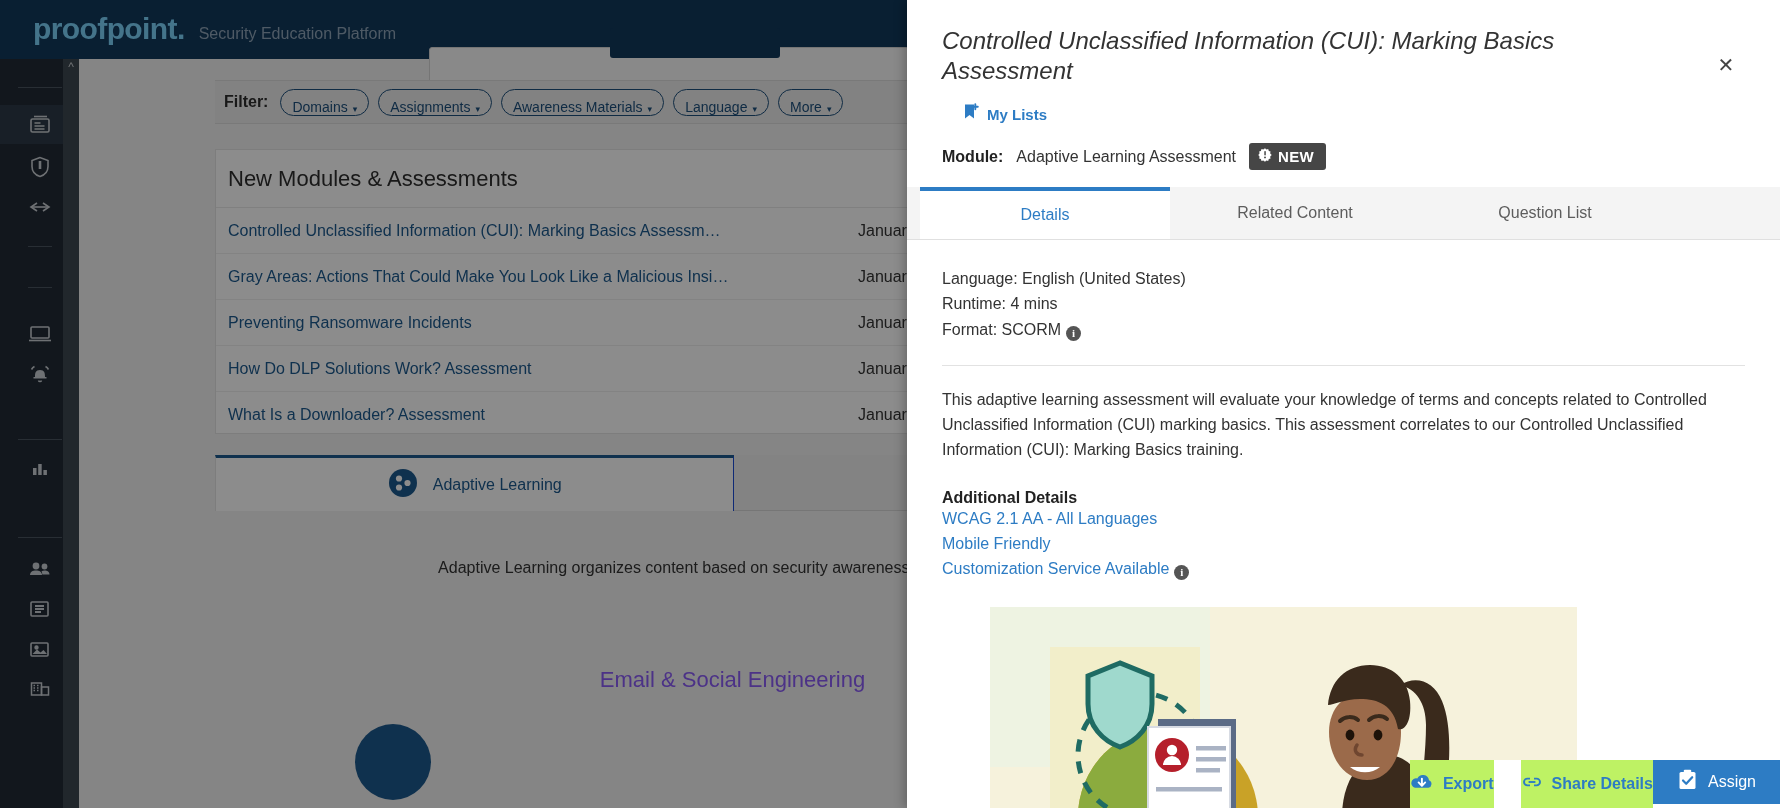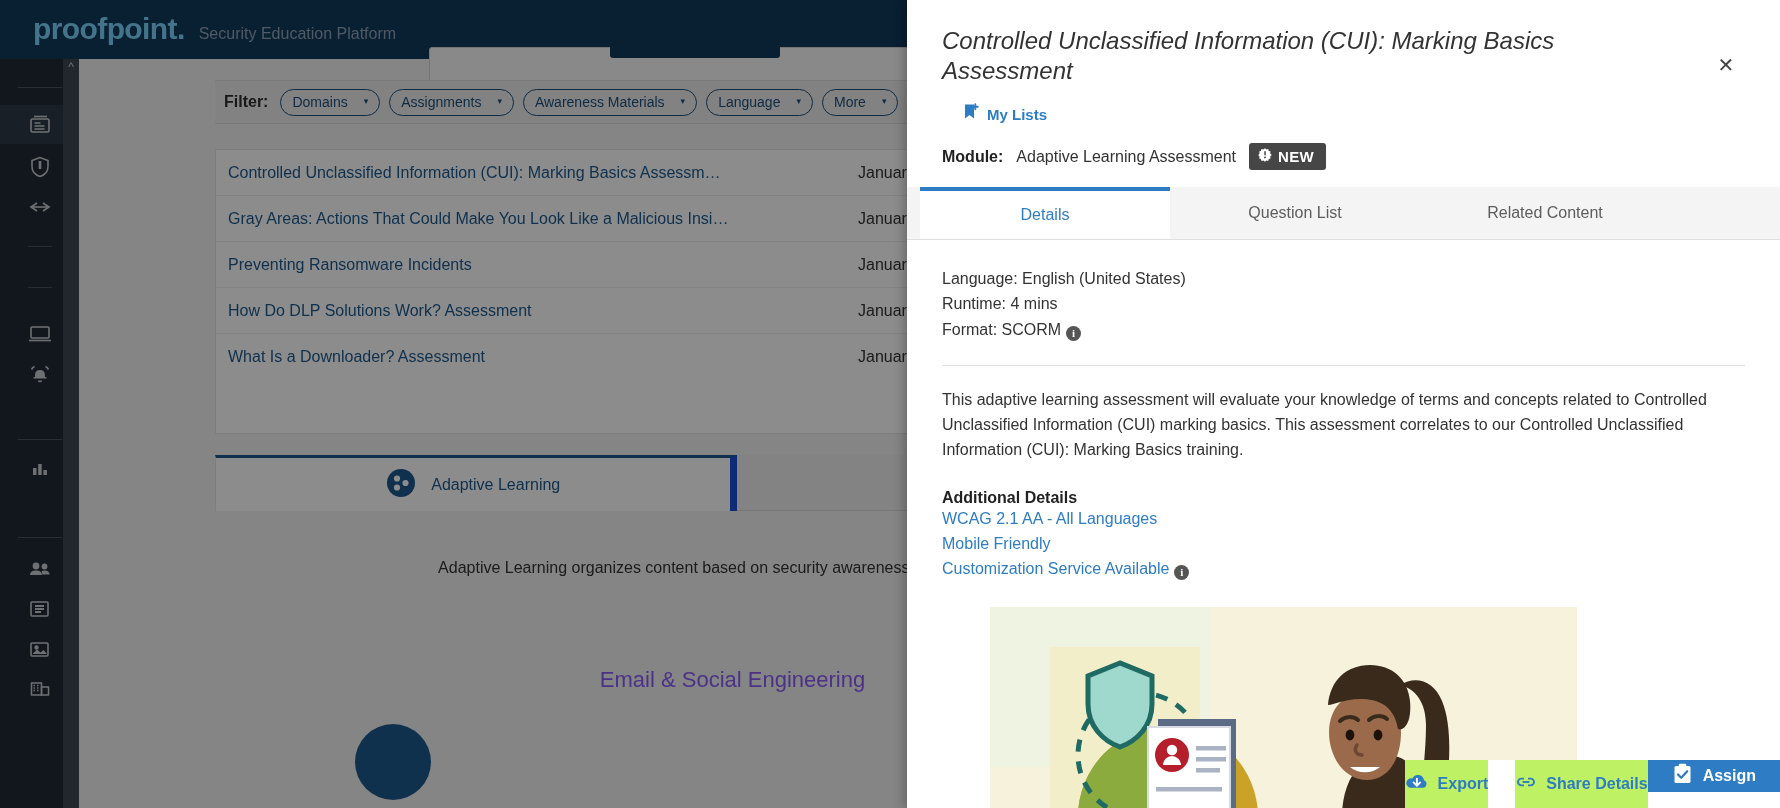--- a/index.html
+++ b/index.html
@@ -68,21 +68,21 @@
   }
 
   .filterbar {
     position: absolute; left: 136px; top: 21px; width: 1035px; height: 44px;
     background: #ededed; border-top: 1px solid #dcdcdc; border-bottom: 1px solid #dcdcdc;
     display: flex; align-items: center; gap: 9px; padding-left: 9px;
   }
   .filter-label { font-size: 16px; font-weight: bold; color: #2f2f2f; margin-right: 3px; }
   .chip {
     border: 1px solid #1d4f7c; border-radius: 16px; height: 27px;
-    padding: 0 11px; display: flex; align-items: center; gap: 16px;
+    padding: 0 11px; display: flex; align-items: flex-end; gap: 5px;
     font-size: 14px; color: #1d4f7c; background: transparent; white-space: nowrap;
   }
   .chip .caret { font-size: 9px; position: relative; top: -1px; }
 
   .card {
     position: absolute; left: 136px; top: 90px; width: 1035px; height: 285px;
     background: #fff; border: 1px solid #e3e3e3;
   }
   .card-head {
     height: 58px; display: flex; align-items: center; justify-content: space-between;
@@ -103,21 +103,21 @@
   .subtabs {
     position: absolute; left: 136px; top: 396px; width: 1035px; height: 56px;
     display: flex;
   }
   .subtab {
     flex: 1; display: flex; align-items: center; justify-content: center; gap: 14px;
     font-size: 16px; color: #555; background: #efefef; border-bottom: 1px solid #d8d8d8;
   }
   .subtab.active {
     background: #fff; color: #1d5a8e; border-top: 3px solid #1d5a8e;
-    border-bottom: none; border-left: 1px solid #e3e3e3; border-right: 7px solid #1d4ed8;
+    border-bottom: none; border-left: 1px solid #e3e3e3; border-right: 1px solid #1d4ed8;
   }
   .blurb {
     position: absolute; left: 136px; top: 500px; width: 1035px;
     text-align: center; font-size: 16px; color: #333;
   }
   .section-head {
     position: absolute; left: 136px; top: 608px; width: 1035px;
     text-align: center; font-size: 22px; color: #8b5cf6;
   }
   .blue-blob {
@@ -196,22 +196,22 @@
     background: transparent;
   }
   .action-link {
     display: flex; align-items: center; gap: 9px;
     font-size: 16px; font-weight: bold; color: #2d7cc4;
     background: #bef264; padding: 0 0 0 0; height: 48px;
   }
   .action-spacer { width: 27px; background: #fff; height: 48px; }
   .assign-btn {
     display: flex; align-items: center; gap: 10px;
-    background: #2d7cc4; color: #fff; font-size: 16px; font-weight: bold;
-    padding: 0 24px; height: 32px;
+    background: #2d7cc4; color: #fff; font-size: 16px; font-weight: normal;
+    padding: 0 24px; height: 44px;
   }
 </style>
 </head>
 <body>
 
 <div id="root">
 
   <div class="bg-app">
 
     <div class="topbar">
@@ -358,20 +358,24 @@
           <span>Language</span>
           <span class="caret">▾</span>
         </span>
         <span class="chip">
           <span>More</span>
           <span class="caret">▾</span>
         </span>
       </div>
 
       <div class="card">
+        <div class="card-head">
+          <span class="card-title">New Modules &amp; Assessments</span>
+          <span class="card-link">View More</span>
+        </div>
         <div class="list-row">
           <span class="row-name">Controlled Unclassified Information (CUI): Marking Basics Assessm…</span>
           <span class="row-date">January 2024</span>
         </div>
         <div class="list-row">
           <span class="row-name">Gray Areas: Actions That Could Make You Look Like a Malicious Insi…</span>
           <span class="row-date">January 2024</span>
         </div>
         <div class="list-row">
           <span class="row-name">Preventing Ransomware Incidents</span>
@@ -451,24 +455,24 @@
           <span>NEW</span>
         </span>
       </div>
     </div>
 
     <div class="tabs">
       <div class="tab active">
         <span>Details</span>
       </div>
       <div class="tab">
+        <span>Related Content</span>
+      </div>
+      <div class="tab">
         <span>Question List</span>
-      </div>
-      <div class="tab">
-        <span>Related Content</span>
       </div>
     </div>
 
     <div class="panel-body">
       <div class="meta-line">Language: English (United States)</div>
       <div class="meta-line">Runtime: 4 mins</div>
       <div class="meta-line">
         <span>Format: SCORM</span><span class="info-i">i</span>
       </div>
 

